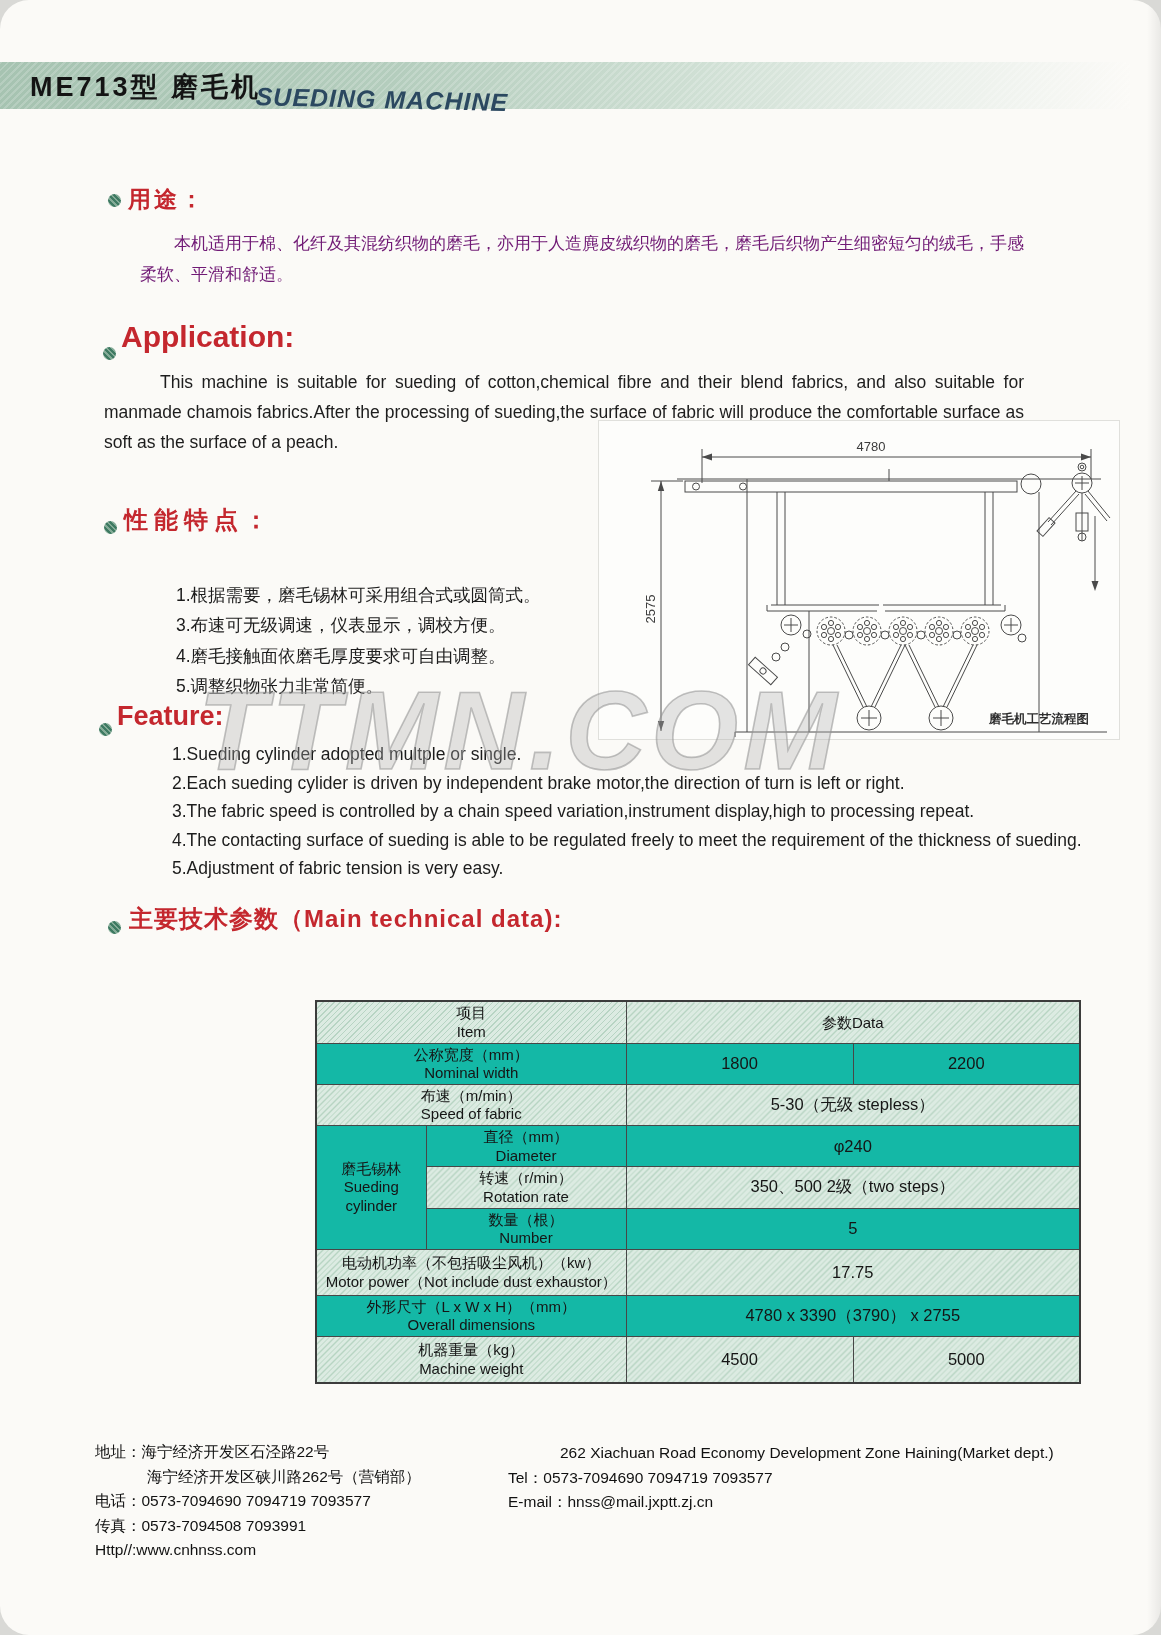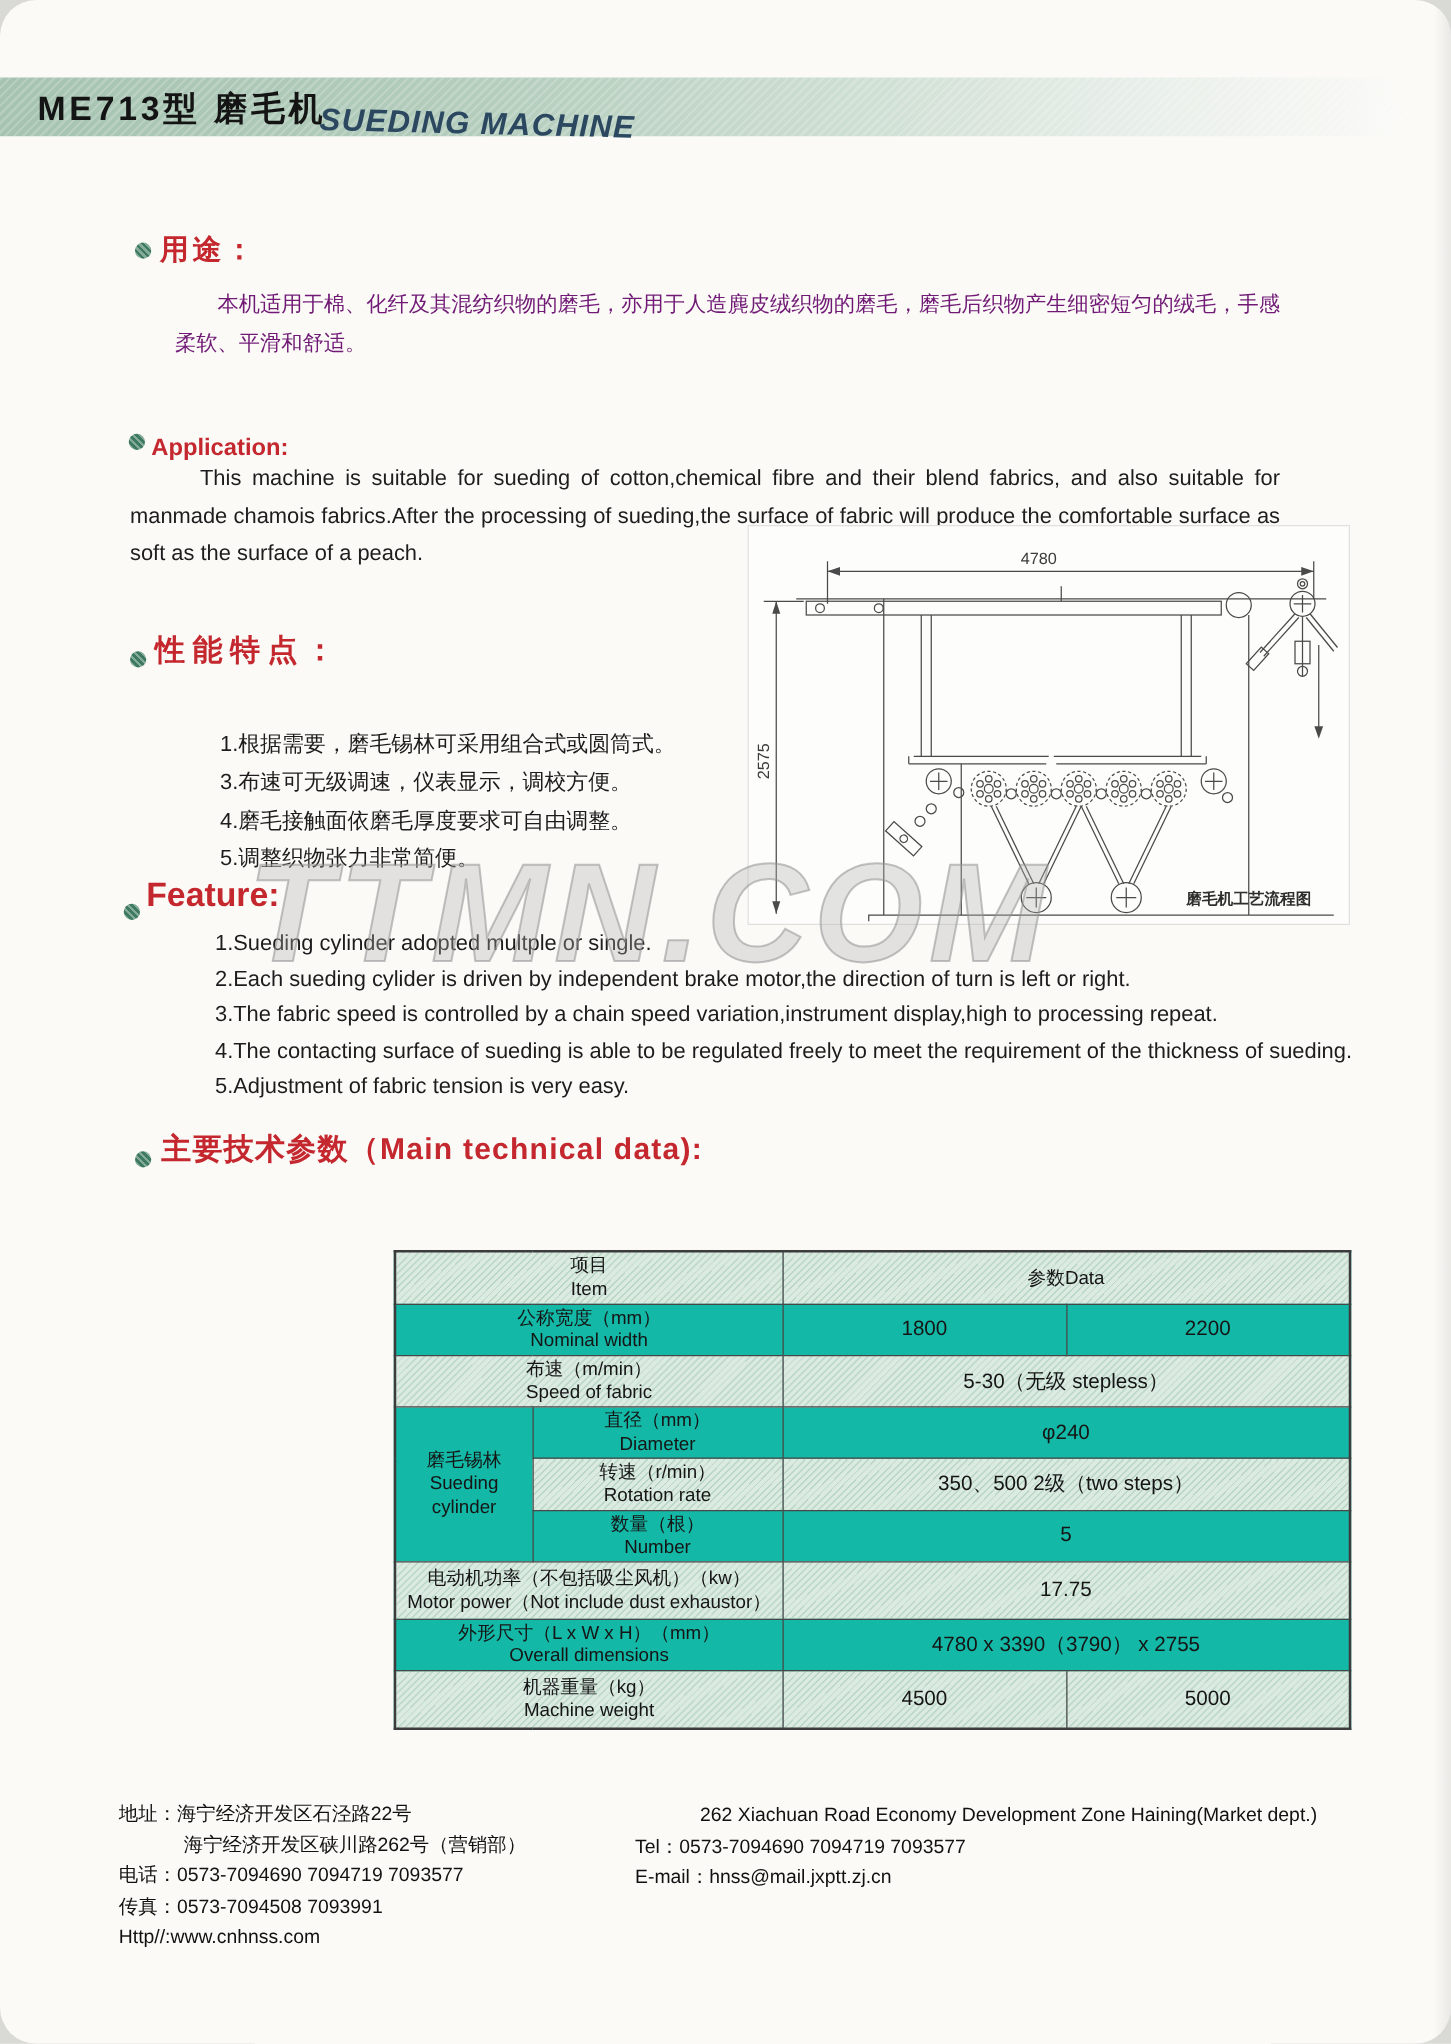--- a/index.html
+++ b/index.html
@@ -30,21 +30,21 @@
   .list-zh{font-size:17.5px;line-height:1.74;margin-top:38px;}
   .list-en{font-size:17.5px;line-height:1.63;}
 
   
   .wm{position:absolute;font-style:italic;font-weight:bold;white-space:nowrap;pointer-events:none;z-index:6;
     color:rgba(175,175,175,0.33);-webkit-text-stroke:1.6px rgba(145,145,145,0.55);}
   #wm1{left:198px;top:666px;font-size:112px;letter-spacing:5px;}
   #wm2{left:338px;top:782px;font-size:96px;letter-spacing:10px;}
 
   
-  .diagram{position:absolute;left:598px;top:420px;width:480px;height:318px;background:#fdfdfb;border:1px solid #e0e0dc;}
+  .diagram{position:absolute;left:598px;top:420px;width:480px;height:318px;background:#fdfdfb;border:1px solid #e0e0dc;padding-left:40px;}
   .diagram svg{display:block;}
 
   
   .techtable{position:absolute;left:315px;top:1000px;border-collapse:collapse;table-layout:fixed;background:#14b8a6;}
   .techtable td{border:1px solid #474747;text-align:center;vertical-align:middle;padding:1px 4px;color:#151515;}
   .techtable{border:2px solid #3c3c3c;}
   .hatch{background-color:#dcebe2;
     background-image:repeating-linear-gradient(135deg,rgba(128,178,148,0.40) 0px,rgba(128,178,148,0.40) 1px,rgba(0,0,0,0) 1px,rgba(0,0,0,0) 4px);}
   .zh{font-size:15px;line-height:1.3;}
   .en{font-size:15px;line-height:1.25;}
@@ -65,21 +65,21 @@
 
   <div class="band"></div>
   <div class="title-zh">ME713型 磨毛机</div>
   <div class="title-en">SUEDING MACHINE</div>
 
   <span class="bullet" style="left:108px;top:194px;"></span>
   <div class="sec-head" style="left:128px;top:184px;font-size:23px;letter-spacing:3px;">用途：</div>
   <div class="body-zh" style="left:140px;top:228px;width:888px;text-indent:2em;">本机适用于棉、化纤及其混纺织物的磨毛，亦用于人造麂皮绒织物的磨毛，磨毛后织物产生细密短匀的绒毛，手感柔软、平滑和舒适。</div>
 
   <span class="bullet" style="left:103px;top:347px;"></span>
-  <div class="sec-head" style="left:121px;top:348px;font-size:19px;">Application:</div>
+  <div class="sec-head" style="left:121px;top:320px;font-size:30px;">Application:</div>
   <div class="body-en" style="left:104px;top:368px;width:920px;text-indent:3.2em;">This machine is suitable for sueding of cotton,chemical fibre and their blend fabrics, and also suitable for manmade chamois fabrics.After the processing of sueding,the surface of fabric will produce the comfortable surface as soft as the surface of a peach.</div>
 
   <div class="diagram">
     <svg viewBox="0 0 480 318" width="480" height="318">
       <g stroke="#4a4a4a" fill="none" stroke-width="1">
 
         <line x1="63" y1="36" x2="452" y2="36"></line>
         <polygon points="63,36 73,32.5 73,39.5" fill="#4a4a4a" stroke="none"></polygon>
         <polygon points="452,36 442,32.5 442,39.5" fill="#4a4a4a" stroke="none"></polygon>
         <line x1="63" y1="28" x2="63" y2="62"></line>

